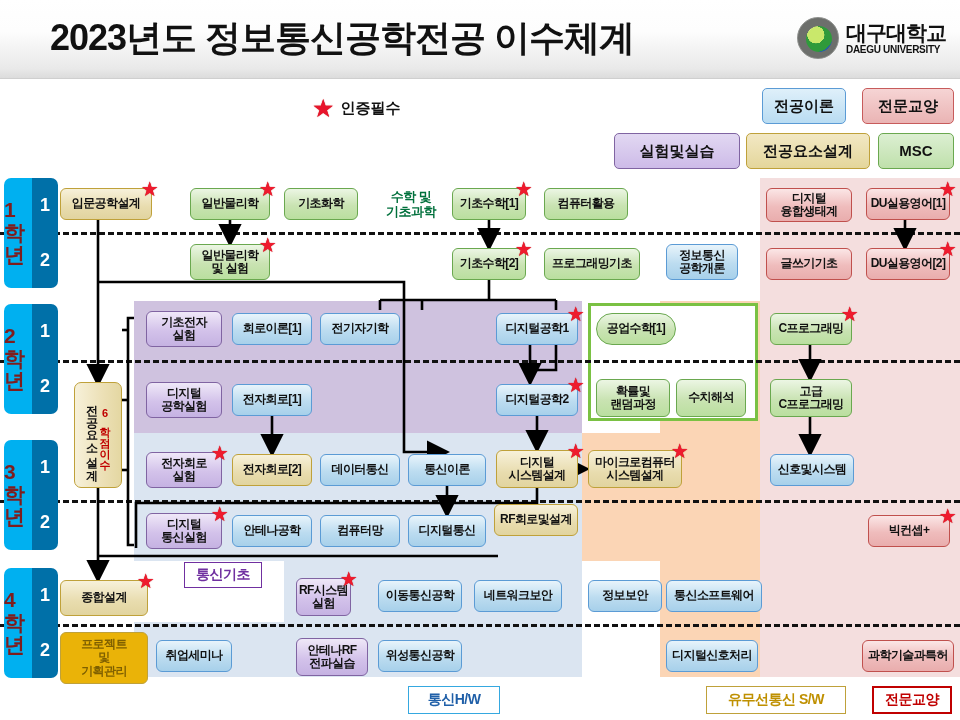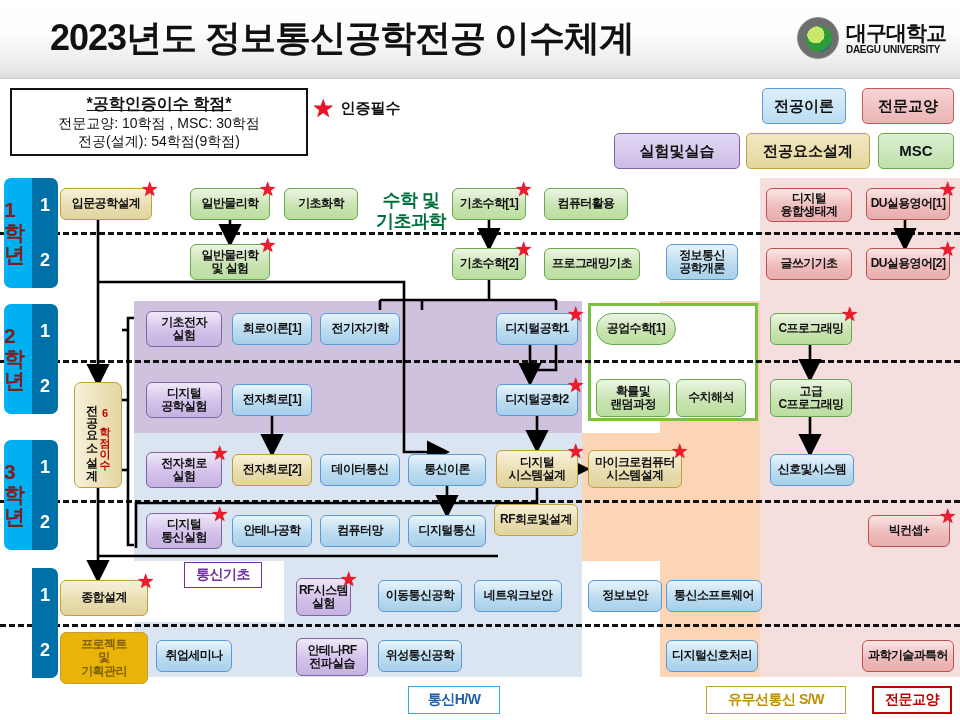--- a/index.html
+++ b/index.html
@@ -107,21 +107,21 @@
     position:absolute;box-sizing:border-box;border-radius:7px;
     background:linear-gradient(90deg,#f7f1da 0%,#ece0b6 60%,#e4d7a2 100%);
     border:1.6px solid #bfa13a;
     display:flex;align-items:center;justify-content:center;gap:1px;
   }
   .vtext{writing-mode:vertical-rl;text-orientation:upright;font-size:12px;font-weight:bold;
     color:#111;letter-spacing:1px;line-height:1;}
   .vtext.red{color:#c00000;font-size:11px;letter-spacing:0px;}
 
   
-  .fieldlabel{position:absolute;font-size:18px;font-weight:bold;text-align:center;line-height:1.15;letter-spacing:-0.5px;}
+  .fieldlabel{position:absolute;font-size:13px;font-weight:bold;text-align:center;line-height:1.15;letter-spacing:-0.5px;}
   .tagbox{
     position:absolute;box-sizing:border-box;display:flex;align-items:center;justify-content:center;
     font-size:14px;font-weight:bold;background:#ffffff;letter-spacing:-0.5px;
   }
 
   
   svg.links{position:absolute;left:0;top:0;width:960px;height:720px;pointer-events:none;}
   .dashrow{position:absolute;left:0;width:960px;height:0;border-top:3px dashed #111;}
 </style>
 </head>
@@ -133,25 +133,20 @@
     <div class="header-title">2023년도 정보통신공학전공 이수체계</div>
     <div class="logo-wrap">
       <div class="logo-mark"></div>
       <div class="logo-text">
         <span class="logo-ko">대구대학교</span>
         <span class="logo-en">DAEGU UNIVERSITY</span>
       </div>
     </div>
   </div>
 
-  <div class="credit-box">
-    <div class="credit-title">*공학인증이수 학점*</div>
-    <div class="credit-line">전문교양: 10학점 , MSC: 30학점</div>
-    <div class="credit-line">전공(설계): 54학점(9학점)</div>
-  </div>
 
   <div class="star-legend">
     <span class="legend-star">★</span>
     <span class="legend-star-label">인증필수</span>
   </div>
 
   <div class="chip theory" style="left:762px;top:88px;width:84px;height:36px;">전공이론</div>
   <div class="chip liberal" style="left:862px;top:88px;width:92px;height:36px;">전문교양</div>
   <div class="chip lab" style="left:614px;top:133px;width:126px;height:36px;">실험및실습</div>
   <div class="chip design" style="left:746px;top:133px;width:124px;height:36px;">전공요소설계</div>
@@ -197,20 +192,23 @@
   <div class="yearblk" style="top:440px;">
     <div class="ylabel">
       <span><span>3</span><span>학</span><span>년</span></span>
     </div>
     <div class="ysem">
       <span>1</span>
       <span>2</span>
     </div>
   </div>
   <div class="yearblk" style="top:568px;">
+    <div class="ylabel">
+      <span><span>4</span><span>학</span><span>년</span></span>
+    </div>
     <div class="ysem">
       <span>1</span>
       <span>2</span>
     </div>
   </div>
 
   <svg class="links" viewBox="0 0 960 720">
     <defs>
       <marker id="ar" markerWidth="9" markerHeight="9" refX="7" refY="4.5" orient="auto">
         <path d="M0,0 L9,4.5 L0,9 z" fill="#000"></path>

